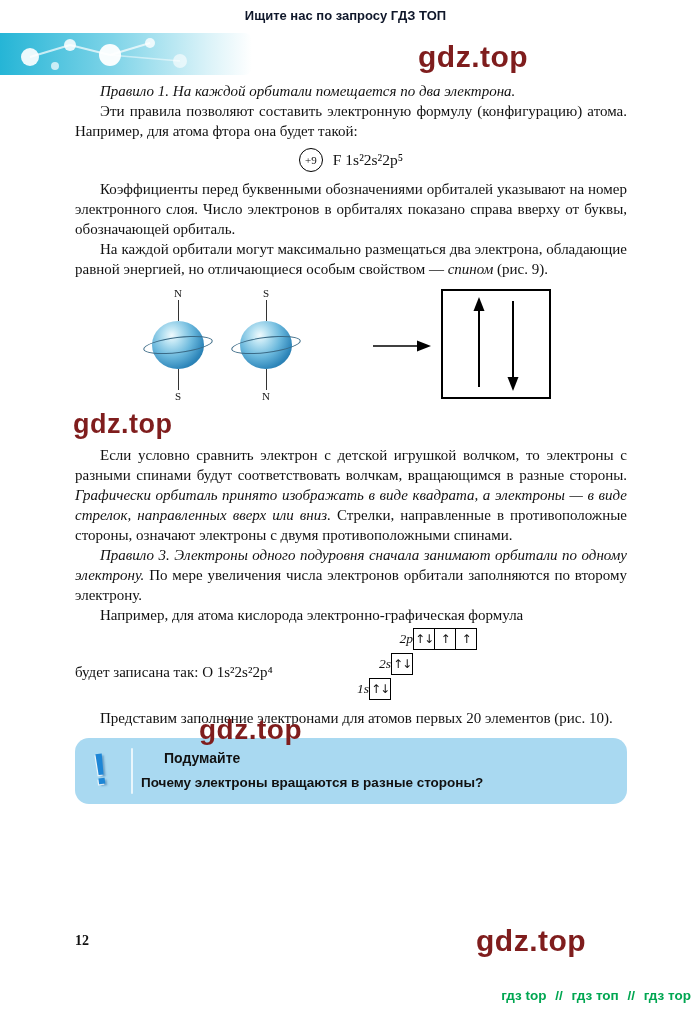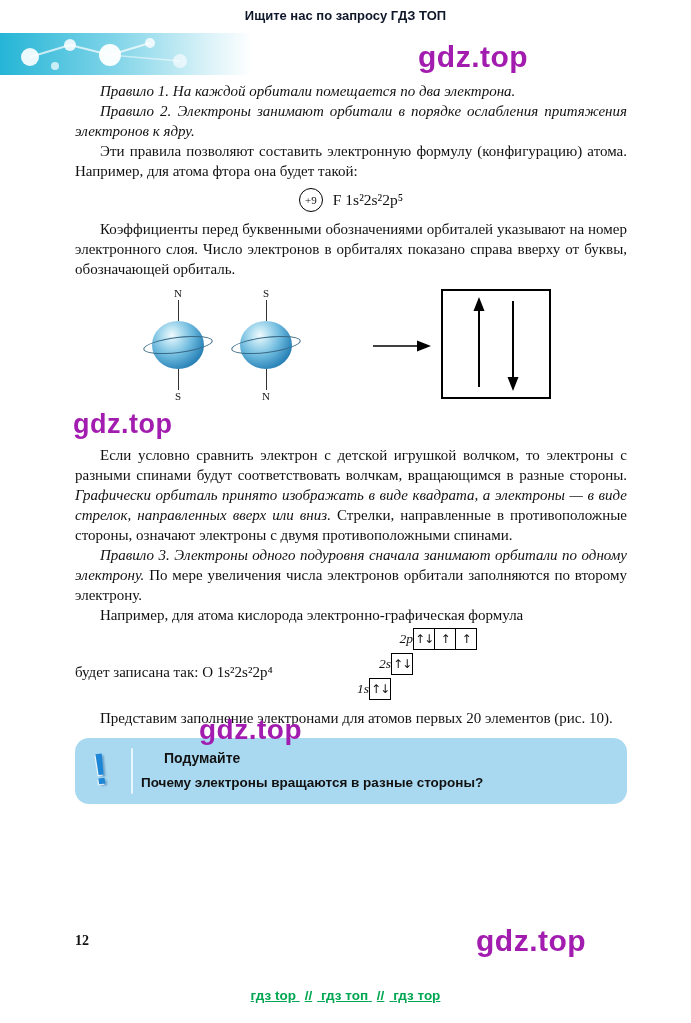--- a/index.html
+++ b/index.html
@@ -11,21 +11,21 @@
   .i { font-style:italic; }
 
   .banner { padding-top:8px; text-align:center; color:#0f172a;
             font-family:"Liberation Sans",sans-serif; font-size:13px; font-weight:bold; }
 
   .header-band { position:absolute; left:0; top:33px; width:252px; height:42px;
                  background:linear-gradient(90deg,#25b5d6 0%,#7fd4e8 45%,#d9f2f8 82%,rgba(255,255,255,0) 100%);
                  border-radius:0 8px 8px 0; }
 
   .wm { position:absolute; font-family:"Liberation Sans",sans-serif; font-weight:600;
-        color:#a21caf; letter-spacing:0.5px; }
+        color:#7f1d1d; letter-spacing:0.5px; }
   .wm-top    { left:418px; top:40px;  font-size:30px; }
   .wm-left   { left:-2px;  top:-6px;  font-size:27px; }
   .wm-middle { left:124px; top:-24px; font-size:28px; }
   .wm-bottom { left:476px; top:924px; font-size:30px; }
 
   .content { margin-top:58px; padding:0 64px 0 75px; }
 
   .title { text-align:center; font-size:15.5px; font-weight:bold; margin-bottom:7px; }
 
   .para { font-size:15px; line-height:20px; text-align:justify; text-indent:25px; }
@@ -70,23 +70,23 @@
                font-family:"Liberation Sans",sans-serif; }
   .think-icon { position:absolute; left:18px; top:6px; font-size:44px; font-weight:bold;
                 color:#1e86d6; transform:rotate(-7deg);
                 text-shadow:-1px 1px 0 rgba(255,255,255,.75), 2px 2px 2px rgba(0,60,120,.35); }
   .think-divider { position:absolute; left:56px; top:10px; bottom:10px; width:2px;
                    background:rgba(255,255,255,.75); border-radius:2px; }
   .think-title { font-size:14px; font-weight:bold; margin-bottom:9px;padding-left:23px; }
   .think-question { font-size:13.5px; font-weight:bold; }
 
   .page-number { position:absolute; left:75px; top:933px; font-size:14px; font-weight:bold; }
-  .footer-links { position:absolute; left:0; top:988px; width:100%; text-align:center;
+  .footer-links { position:absolute; left:0; top:988px; width:100%; text-align:right;
                   font-family:"Liberation Sans",sans-serif; font-size:13.5px; font-weight:bold;
-                  color:#00a651;text-decoration:underline; }
+                  color:#00a651; }
   .flink { color:#00a651; cursor:pointer; }
   .fsep { margin:0 5px; }
 </style>
 </head>
 <body>
 
 <div class="banner">Ищите нас по запросу ГДЗ ТОП</div>
 
 <div class="header-band">
   <svg width="252" height="42" viewBox="0 0 252 42">
@@ -102,29 +102,29 @@
     <circle cx="55" cy="33" r="4" fill="#fff" opacity="0.7"></circle>
   </svg>
 </div>
 
 <div class="wm wm-top">gdz.top</div>
 
 <div class="content">
 
 
   <p class="para"><span class="b i">Правило 1. На каждой орбитали помещается по два электрона.</span></p>
-  <p class="para"><span class="b i">Правило 2. Электроны занимают орбитали в порядке ослабления притяжения электронов к ядру.</span></p>
   <p class="para"><span>Эти правила позволяют составить электронную формулу (конфигурацию) атома. Например, для атома фтора она будет такой:</span></p>
 
   <div class="formula-row">
     <span class="nucleus">+9</span>
     <span class="formula-text">F 1s²2s²2p⁵</span>
   </div>
 
   <p class="para"><span>Коэффициенты перед буквенными обозначениями орбиталей указывают на номер электронного слоя. Число электронов в орбиталях показано справа вверху от буквы, обозначающей орбиталь.</span></p>
+  <p class="para"><span>На каждой орбитали могут максимально размещаться два электрона, обладающие равной энергией, но отличающиеся особым свойством — </span><span class="b i">спином</span><span> (рис. 9).</span></p>
 
   <div class="figure">
 
     <div class="sphere-group sg-left">
       <div class="pole">N</div>
       <div class="axis"></div>
       <div class="sphere-wrap">
         <div class="sphere"></div>
         <div class="ring"></div>
       </div>

